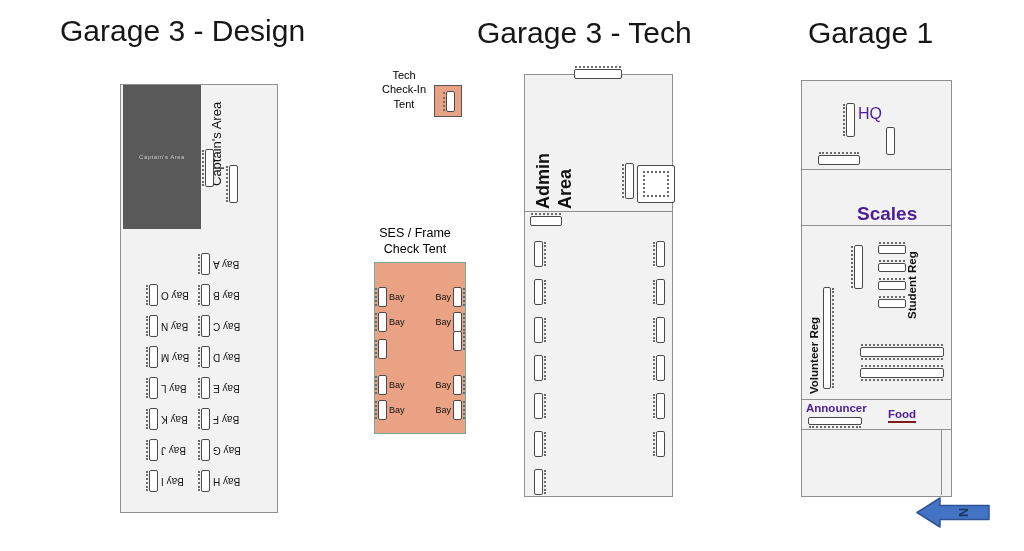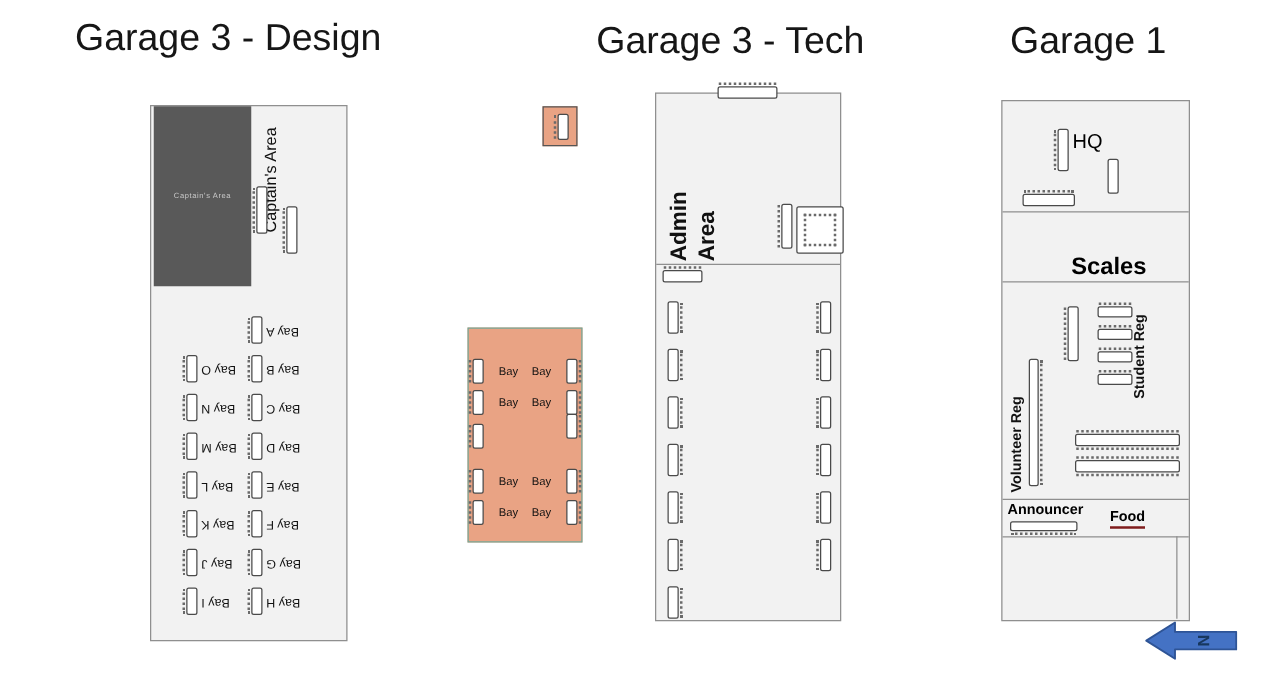--- a/index.html
+++ b/index.html
@@ -17,25 +17,25 @@
   .vtext{position:absolute;writing-mode:vertical-rl;transform:rotate(180deg);white-space:nowrap;color:#111;}
   .hline{position:absolute;left:0;right:0;height:0;border-top:1px solid #8f8f8f;}
   .vline{position:absolute;width:0;border-left:1px solid #8f8f8f;}
   .bay{position:absolute;display:flex;align-items:center;gap:3px;height:22px;}
   .bay .tblf{width:7px;height:20px;}
   .bay-label{font-size:10px;transform:rotate(180deg);white-space:nowrap;}
   .darkblock{position:absolute;left:2px;top:0;width:78px;height:144px;background:var(--dark_block,#595959);display:flex;align-items:center;justify-content:center;}
   .darkblock-label{font-size:6px;color:#c9c9c9;letter-spacing:.5px;}
   .tent{position:absolute;background:var(--tent,#e9a384);}
   .tent-label{position:absolute;text-align:center;color:#000;}
-  .ses-row{position:absolute;display:flex;align-items:center;gap:12px;}
+  .ses-row{position:absolute;display:flex;align-items:center;gap:2px;}
   .ses-bay-label{font-size:9px;color:#111;}
   .meeting{position:absolute;width:36px;height:36px;background:#fff;border:1px solid #4a4a4a;border-radius:2px;display:flex;align-items:center;justify-content:center;}
   .meeting-inner{width:22px;height:22px;border:2px dotted #6a6a6a;}
-  .lbl{position:absolute;color:#000000;white-space:nowrap;}
+  .lbl{position:absolute;color:#4c1d95;white-space:nowrap;}
   .north{position:absolute;}
 </style>
 </head>
 <body>
 
 <div class="canvas">
 
   <div class="title" style="left:60px;top:14px;">Garage 3 - Design</div>
   <div class="title" style="left:477px;top:16px;">Garage 3 - Tech</div>
   <div class="title" style="left:808px;top:16px;">Garage 1</div>
@@ -104,24 +104,26 @@
     <div class="bay" style="left:28px;top:354px;">
         <span class="tblf dots-l"></span>
         <span class="bay-label">Bay J</span>
       </div>
     <div class="bay" style="left:28px;top:385px;">
         <span class="tblf dots-l"></span>
         <span class="bay-label">Bay I</span>
       </div>
   </div>
 
+  <div class="tent-label" style="left:374px;top:68px;width:60px;font-size:11px;line-height:1.3;">Tech Check-In Tent</div>
   <div class="tent" style="left:434px;top:85px;width:26px;height:30px;border:1px solid #555;">
     <span class="tbl dots-l" style="left:11px;top:5px;width:7px;height:19px;"></span>
   </div>
 
+  <div class="tent-label" style="left:366px;top:226px;width:98px;font-size:12.5px;line-height:1.25;">SES / Frame Check Tent</div>
   <div class="tent" style="left:374px;top:262px;width:90px;height:170px;border:1px solid #76a898;">
     <div class="ses-row" style="left:3px;top:24px;">
         <span class="tblf dots-l" style="width:7px;height:18px;"></span>
         <span class="ses-bay-label">Bay</span>
       </div>
     <div class="ses-row" style="right:3px;top:24px;">
         <span class="ses-bay-label">Bay</span>
         <span class="tblf dots-r" style="width:7px;height:18px;"></span>
       </div>
     <div class="ses-row" style="left:3px;top:49px;">

